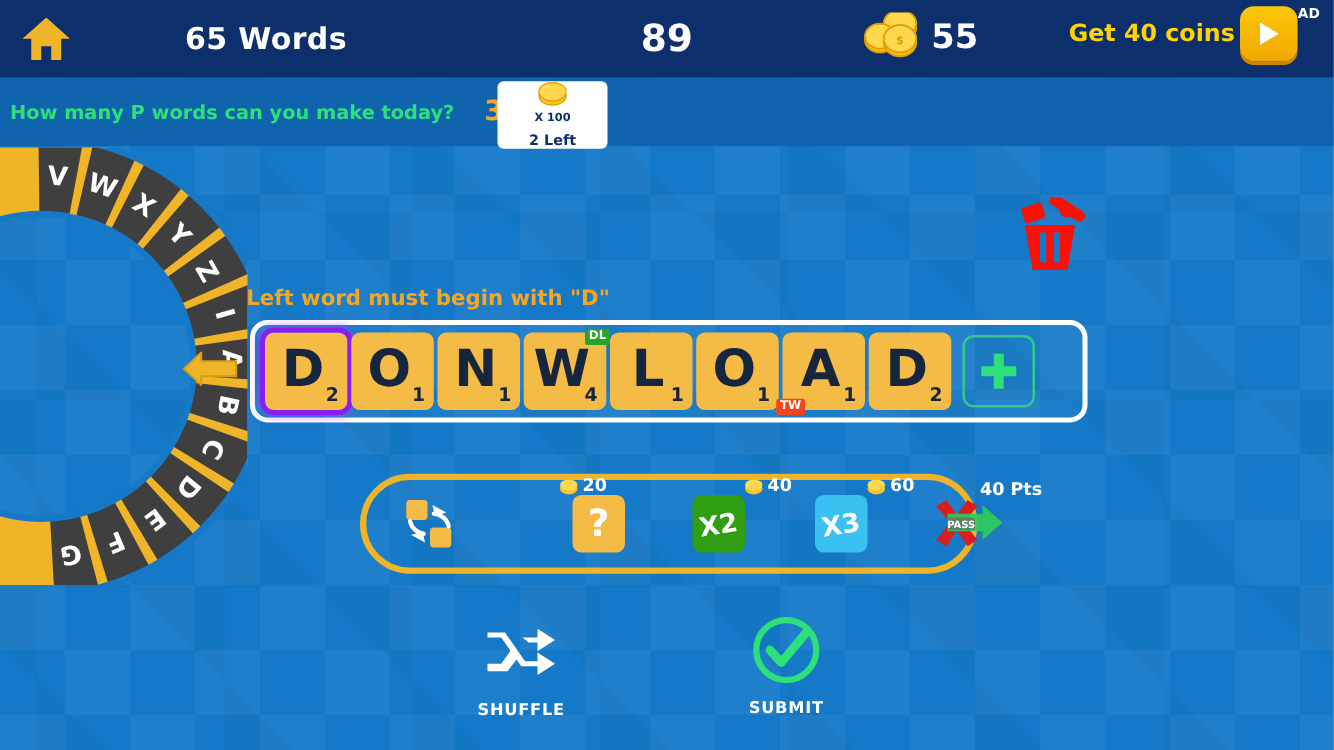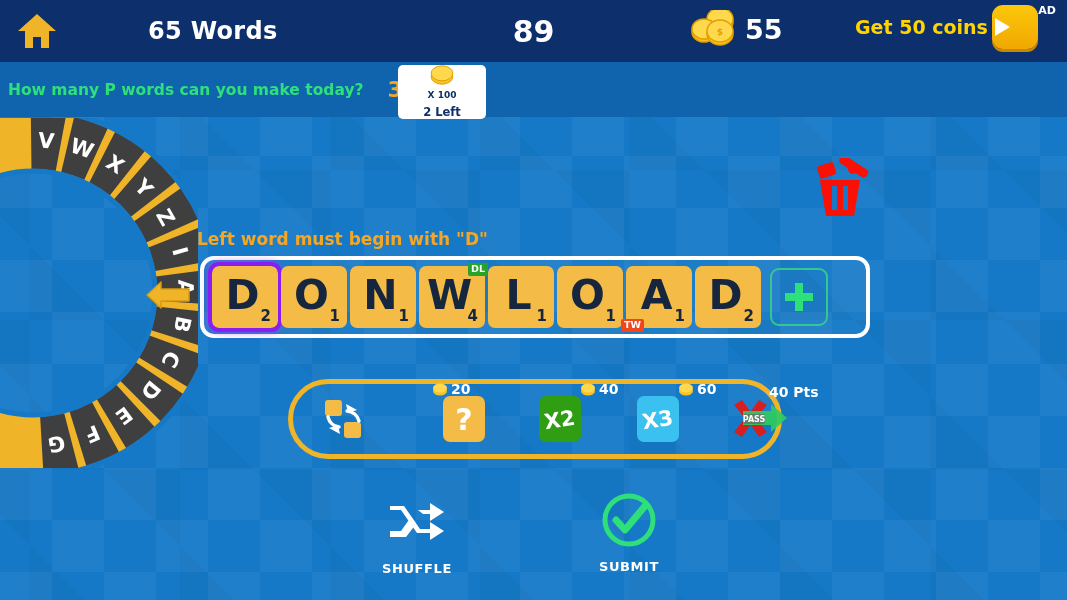--- a/index.html
+++ b/index.html
@@ -54,21 +54,21 @@
     position: absolute; left: 855px; top: 5px;
     display: flex; align-items: center; gap: 4px;
     cursor: pointer;
   }
   #ad-btn .ad-label { color: #ffd400; font-weight: bold; font-size: 19px; white-space: nowrap; }
   .play-sq {
     position: relative;
     width: 46px; height: 44px; border-radius: 11px;
     background: linear-gradient(#fcc70b, #f0a800);
     box-shadow: 0 3px 0 #c98800;
-    display: flex; align-items: center; 
+    display: flex; align-items: center; justify-content: center;
   }
   .ad-sup {
     position: absolute; top: -1px; right: -18px;
     color: #fff; font-size: 11px; font-weight: bold;
   }
 
   
   #challenge-bar {
     position: absolute; top: 62px; left: 0;
     width: 1067px; height: 55px;
@@ -227,21 +227,21 @@
         <ellipse cx="14" cy="22" rx="12" ry="10" fill="#f7c325" stroke="#e0a000" stroke-width="1.5"></ellipse>
         <ellipse cx="14" cy="19" rx="12" ry="10" fill="#ffd84d" stroke="#e0a000" stroke-width="1.5"></ellipse>
         <ellipse cx="30" cy="24" rx="13" ry="11" fill="#f7c325" stroke="#e0a000" stroke-width="1.5"></ellipse>
         <ellipse cx="30" cy="21" rx="13" ry="11" fill="#ffd84d" stroke="#e0a000" stroke-width="1.5"></ellipse>
         <text x="30" y="25" font-size="9" font-weight="bold" fill="#e0a000" text-anchor="middle" font-family="DejaVu Sans, sans-serif">$</text>
       </svg>
       <span class="coin-val">55</span>
     </div>
 
     <div id="ad-btn">
-      <span class="ad-label">Get 50 coins</span>
+      <span class="ad-label">Get 40 coins</span>
       <span class="play-sq">
         <svg width="20" height="22" viewBox="0 0 20 22">
           <path d="M3 2 L18 11 L3 20 Z" fill="#ffffff"></path>
         </svg>
         <span class="ad-sup">AD</span>
       </span>
     </div>
   </div>
 
   <div id="challenge-bar">
@@ -360,21 +360,21 @@
       <svg width="50" height="48" viewBox="0 0 50 48">
         <rect x="6" y="5" width="17" height="16" rx="3" fill="#f5bb47"></rect>
         <rect x="25" y="27" width="17" height="16" rx="3" fill="#f5bb47"></rect>
         <path d="M28 16 A13 13 0 0 1 40 26" fill="none" stroke="#fff" stroke-width="3.4" stroke-linecap="round"></path>
         <path d="M27 9 L29 18 L38 15 Z" fill="#fff"></path>
         <path d="M20 32 A13 13 0 0 1 9 22" fill="none" stroke="#fff" stroke-width="3.4" stroke-linecap="round"></path>
         <path d="M21 39 L19 30 L10 33 Z" fill="#fff"></path>
       </svg>
     </div>
 
-    <div class="pw" style="margin-left:34px;padding-left:40px;">
+    <div class="pw" style="margin-left:49px;padding-left:40px;">
       <span class="pw-cost">
         <svg width="18" height="13" viewBox="0 0 18 13">
           <ellipse cx="9" cy="8" rx="7" ry="4.5" fill="#f7c325"></ellipse>
           <ellipse cx="9" cy="5" rx="7" ry="4.5" fill="#ffd84d"></ellipse>
         </svg>
         <span class="cost-num">20</span>
       </span>
       <span class="sq-pw hint">?</span>
     </div>
 

